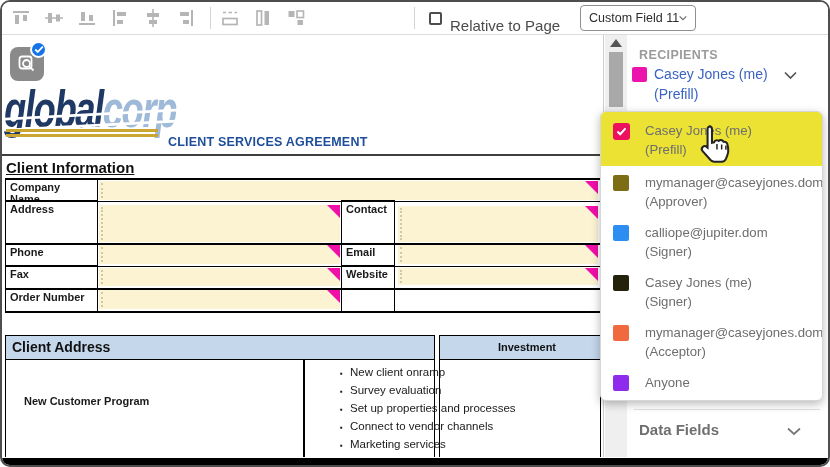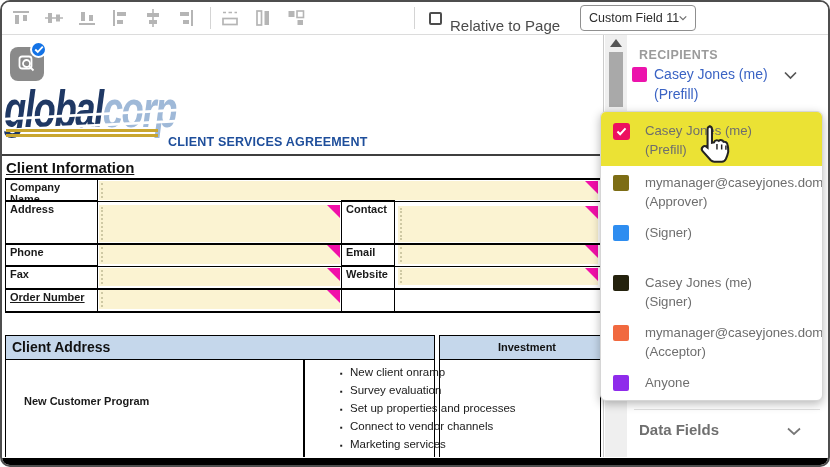--- a/index.html
+++ b/index.html
@@ -175,21 +175,21 @@
     </div>
 
     <div id="doc-title" class="abs">CLIENT SERVICES AGREEMENT</div>
     <div id="doc-rule" class="abs"></div>
     <div id="sec1-head" class="abs">Client Information</div>
 
     <div class="cell" style="left:3px; top:143px; width:93px; height:24px;">Company Name</div>
     <div class="cell" style="left:3px; top:165px; width:93px; height:44px;">Address</div>
     <div class="cell" style="left:3px; top:207.5px; width:93px; height:24px;">Phone</div>
     <div class="cell" style="left:3px; top:230px; width:93px; height:24px;">Fax</div>
-    <div class="cell" style="left:3px; top:252.5px; width:93px; height:25px;text-decoration:underline;">Order Number</div>
+    <div class="cell" style="left:3px; top:252.5px; width:93px; height:25px;">Order Number</div>
 
     <div class="cell" style="left:339px; top:165px; width:54px; height:44px;">Contact</div>
     <div class="cell" style="left:339px; top:207.5px; width:54px; height:24px;">Email</div>
     <div class="cell" style="left:339px; top:230px; width:54px; height:24px;">Website</div>
     <div class="cell" style="left:339px; top:252.5px; width:54px; height:25px;"></div>
 
     <div class="rowline" style="top:143px;"></div>
     <div class="rowline" style="top:165.5px;"></div>
     <div class="rowline" style="top:208px;"></div>
     <div class="rowline" style="top:230.5px;"></div>
@@ -298,20 +298,21 @@
     <div class="pop-item">
       <div class="pop-swatch" style="background-color: rgb(125, 109, 21);"></div>
       <div class="pop-text">
           <div>mymanager@caseyjones.dom</div>
           <div>(Approver)</div>
         </div>
     </div>
     <div class="pop-item">
       <div class="pop-swatch" style="background-color: rgb(46, 141, 240);"></div>
       <div class="pop-text">
+          <div>calliope@jupiter.dom</div>
           <div>(Signer)</div>
         </div>
     </div>
     <div class="pop-item">
       <div class="pop-swatch" style="background-color: rgb(36, 34, 13);"></div>
       <div class="pop-text">
           <div>Casey Jones (me)</div>
           <div>(Signer)</div>
         </div>
     </div>

